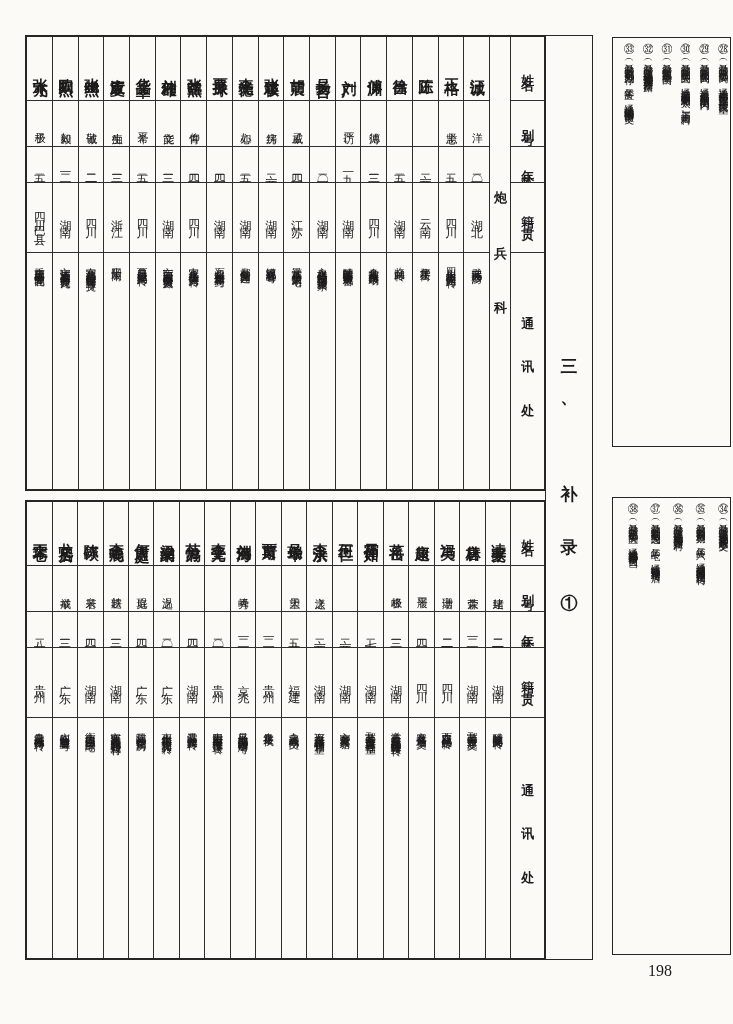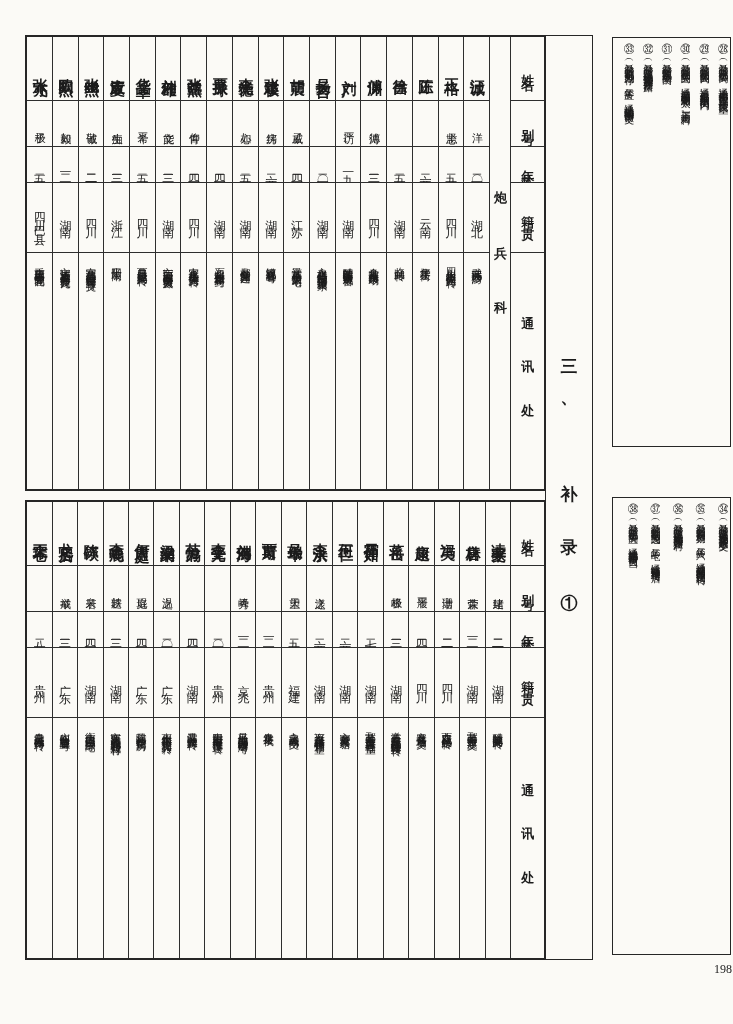--- a/index.html
+++ b/index.html
@@ -64,21 +64,21 @@
   #bottom-notes { left:612px; top:497px; width:119px; height:458px; }
   .note-col {
     flex:1 1 0; writing-mode:vertical-rl; text-orientation:upright;
     font-size:10px; line-height:1.05; letter-spacing:1px; overflow:hidden;
   }
   .note-num { font-size:11px; }
 
   
   #page-num {
     position:absolute; left:648px; top:962px; width:84px;
-    text-align:right; font-size:12px;
+    text-align:left; font-size:16px;
   }
 </style>
 </head>
 <body>
 
 <div class="page">
 
   <div class="vtable" id="top-table">
     <div class="vcol header-col">
       <div class="cell c-name">姓名</div>

